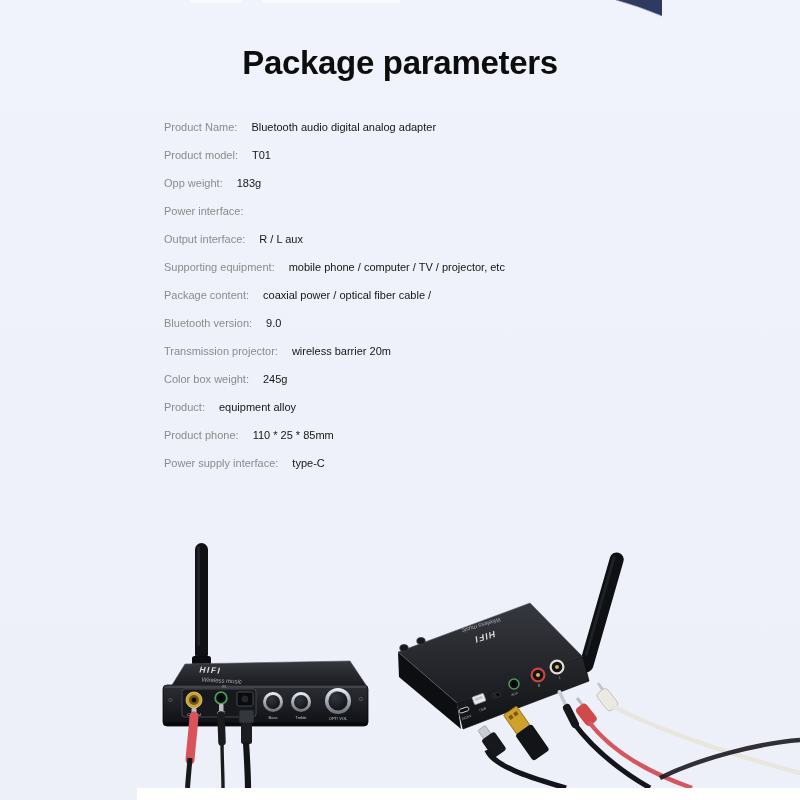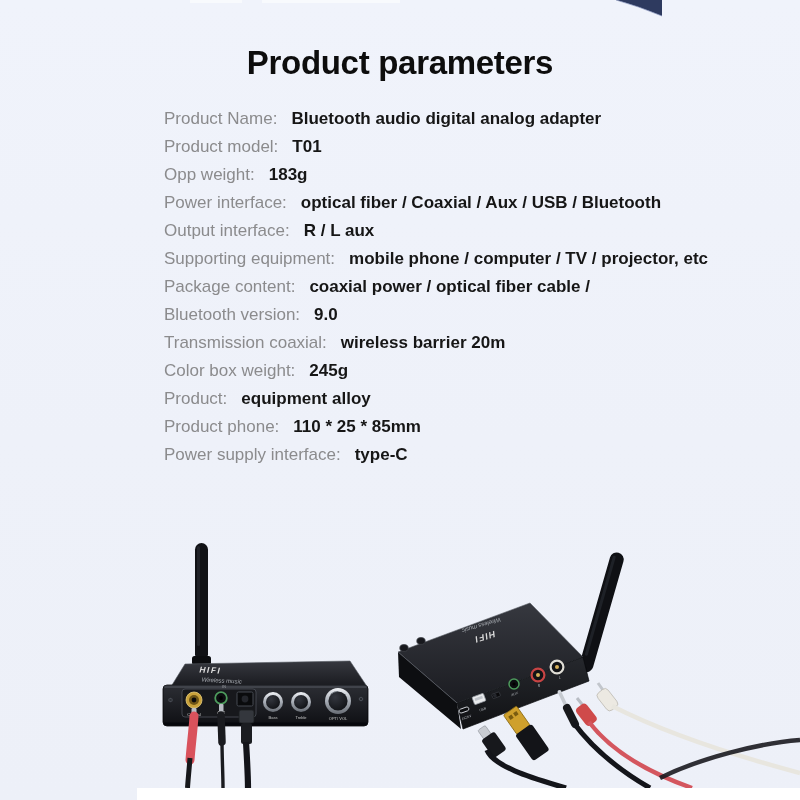--- a/index.html
+++ b/index.html
@@ -10,77 +10,76 @@
   }
   .top-tab{position:absolute;top:0;height:3px;background:#f8fafd;}
   .top-tab.t1{left:190px;width:52px;}
   .top-tab.t2{left:262px;width:138px;}
   .corner-accent{position:absolute;left:614px;top:0;width:50px;height:20px;}
   .page-title{
     position:absolute;top:44px;left:0;width:100%;text-align:center;
     font-size:33px;font-weight:700;color:#0d0d0d;letter-spacing:-0.3px;
   }
   .params{position:absolute;left:164px;top:105px;width:480px;}
-  .p-row{height:28px;display:flex;align-items:center;font-size:17px;white-space:nowrap;}
+  .p-row{height:28px;display:flex;align-items:flex-end;font-size:11px;white-space:nowrap;}
   .p-label{color:#8b8b8d;}
   .p-label:not(:empty){margin-right:14px;}
-  .p-value{color:#161616;font-weight:700;}
+  .p-value{color:#161616;font-weight:400;}
   .photos{position:absolute;left:0;top:528px;width:800px;height:272px;}
   svg text{font-family:"Liberation Sans",sans-serif;}
 </style>
 </head>
 <body>
 
 <div class="page">
 
   <div class="top-tab t1"></div>
   <div class="top-tab t2"></div>
 
   <svg class="corner-accent" viewBox="0 0 50 20">
     <path d="M2,0 H48 V16 Q24,6 2,0 Z" fill="#2e3a5f"></path>
     <path d="M48,16 Q24,6 2,0" fill="none" stroke="#8c99c0" stroke-width="1" opacity="0.7"></path>
   </svg>
 
-  <div class="page-title">Product parameters</div>
+  <div class="page-title">Package parameters</div>
 
   <div class="params">
     <div class="p-row">
         <span class="p-label">Product Name:</span>
         <span class="p-value">Bluetooth audio digital analog adapter</span>
       </div>
     <div class="p-row">
         <span class="p-label">Product model:</span>
         <span class="p-value">T01</span>
       </div>
     <div class="p-row">
         <span class="p-label">Opp weight:</span>
         <span class="p-value">183g</span>
       </div>
     <div class="p-row">
         <span class="p-label">Power interface:</span>
-        <span class="p-value">optical fiber / Coaxial / Aux / USB / Bluetooth</span>
       </div>
     <div class="p-row">
         <span class="p-label">Output interface:</span>
         <span class="p-value">R / L aux</span>
       </div>
     <div class="p-row">
         <span class="p-label">Supporting equipment:</span>
         <span class="p-value">mobile phone / computer / TV / projector, etc</span>
       </div>
     <div class="p-row">
         <span class="p-label">Package content:</span>
         <span class="p-value">coaxial power / optical fiber cable /</span>
       </div>
     <div class="p-row">
         <span class="p-label">Bluetooth version:</span>
         <span class="p-value">9.0</span>
       </div>
     <div class="p-row">
-        <span class="p-label">Transmission coaxial:</span>
+        <span class="p-label">Transmission projector:</span>
         <span class="p-value">wireless barrier 20m</span>
       </div>
     <div class="p-row">
         <span class="p-label">Color box weight:</span>
         <span class="p-value">245g</span>
       </div>
     <div class="p-row">
         <span class="p-label">Product:</span>
         <span class="p-value">equipment alloy</span>
       </div>

